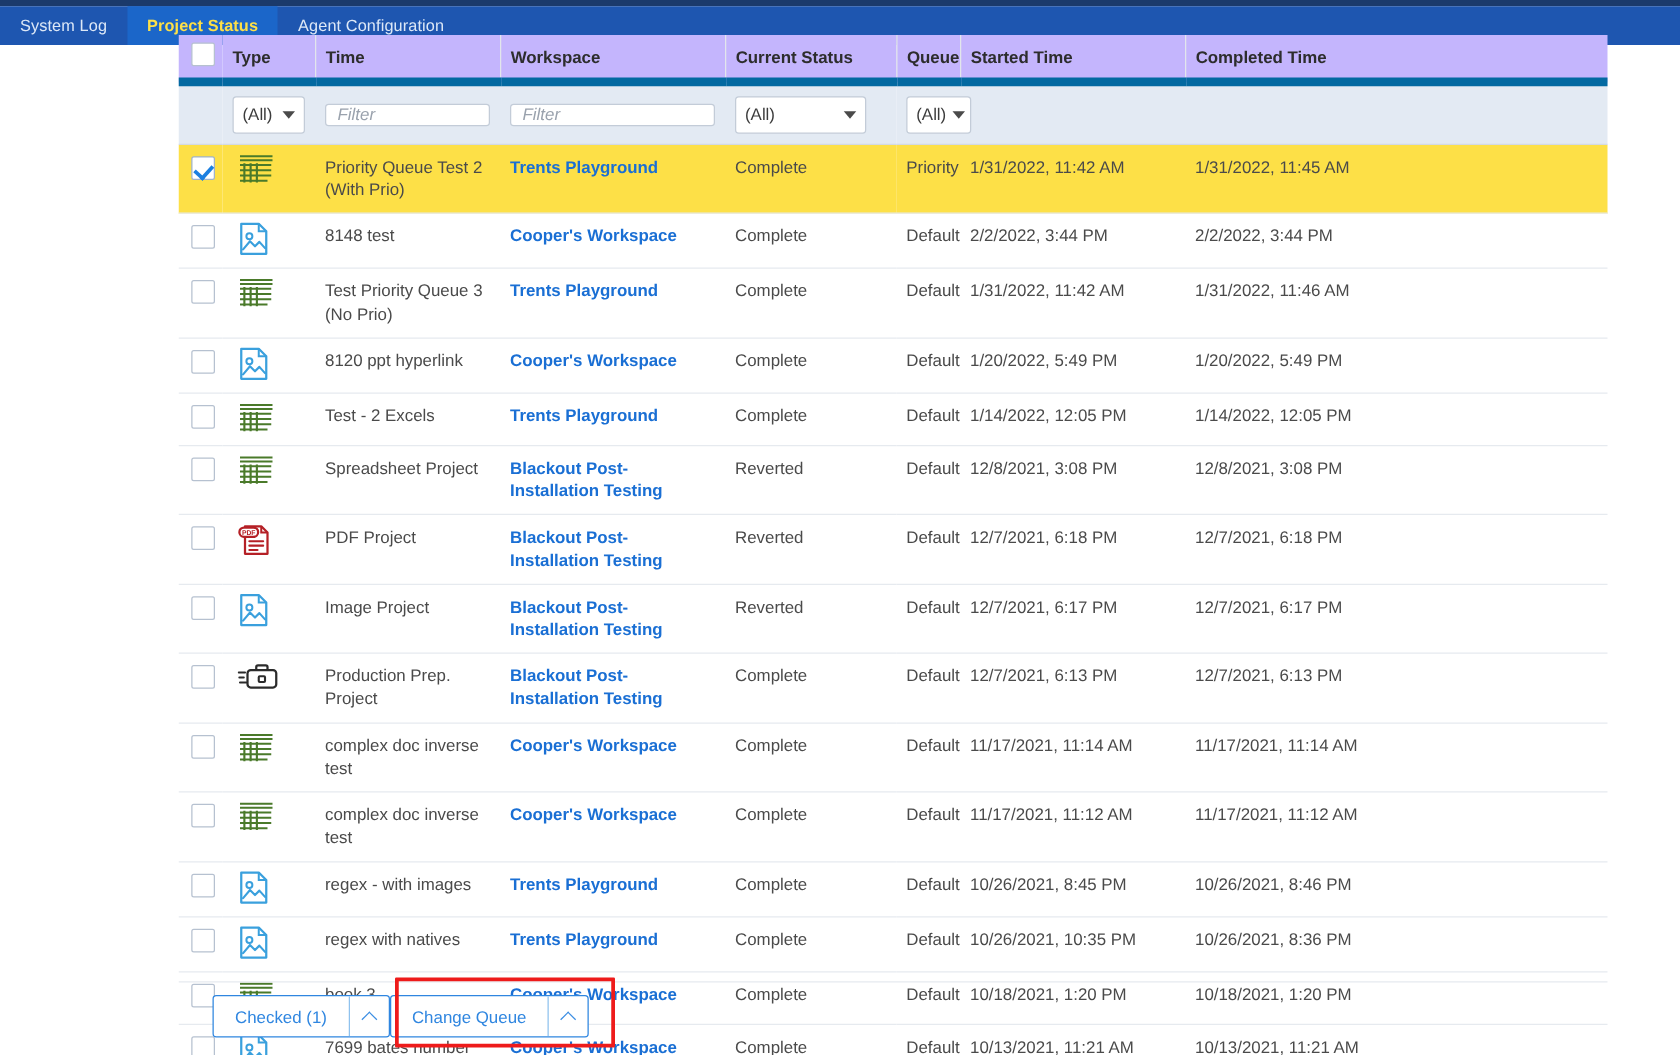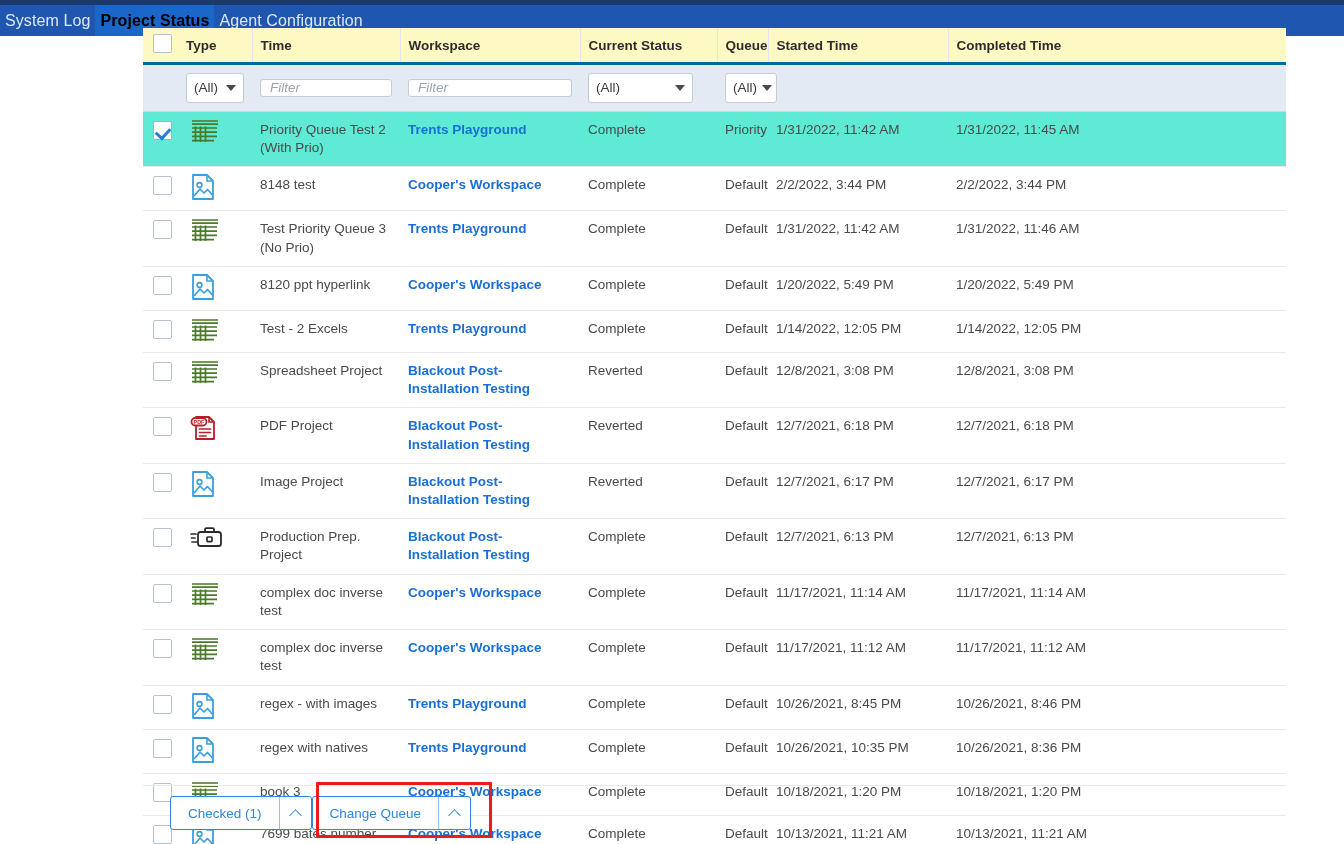--- a/index.html
+++ b/index.html
@@ -21,32 +21,32 @@
   #navbar {
     height: 31px;
     background: #1e56b0;
     display: flex;
     align-items: stretch;
     width: 100%;
   }
   .navtab {
     display: flex;
     align-items: center;
-    padding: 0 5px;
+    padding: 0 16px;
     color: #dde8f7;
-    font-size: 16px;
+    font-size: 13px;
     line-height: 1;
     letter-spacing: .1px;
     cursor: pointer;
     user-select: none;
     white-space: nowrap;
   }
   .navtab.active {
     background: #1b66c9;
-    color: #000000;
+    color: #fde047;
     font-weight: bold;
   }
 
   
   #tablewrap {
     position: absolute;
     left: 143px;
     top: 28px;
     width: 1143px;
   }
@@ -66,22 +66,22 @@
   col.c-start { width: 180px; }
   col.c-comp  { width: 338px; }
 
   thead th {
     font-size: 13.5px;
     font-weight: bold;
     color: #2d2d2d;
     text-align: left;
     padding: 6px 8px 9px 8px;
     vertical-align: bottom;
-    background: #fef9c3;
-    border-bottom: 3px solid #0369a1;
+    background: #c4b5fd;
+    border-bottom: 7px solid #0369a1;
     border-right: 1px solid #e2e6ec;
     white-space: nowrap;
   }
   thead th:last-child { border-right: none; }
   thead th.th-check { border-right: none; padding-left: 10px; }
 
   
   .chkbox {
     width: 19px; height: 19px;
     border: 1px solid #b6c1d0;
@@ -155,21 +155,21 @@
   
   tbody td {
     font-size: 13.5px;
     color: #4a4a4a;
     padding: 9px 8px;
     border-bottom: 1px solid #e6eaef;
     vertical-align: top;
     line-height: 1.35;
     background: #ffffff;
   }
-  tbody tr.selected td { background: #5eead4; }
+  tbody tr.selected td { background: #fde047; }
   td.td-check { padding-left: 10px; padding-top: 9px; }
   td.td-type  { padding-left: 12px; padding-top: 6px; }
   a.wslink {
     color: #1a6fd4;
     font-weight: bold;
     text-decoration: none;
     cursor: pointer;
   }
 
   .icon-svg { display: block; }

